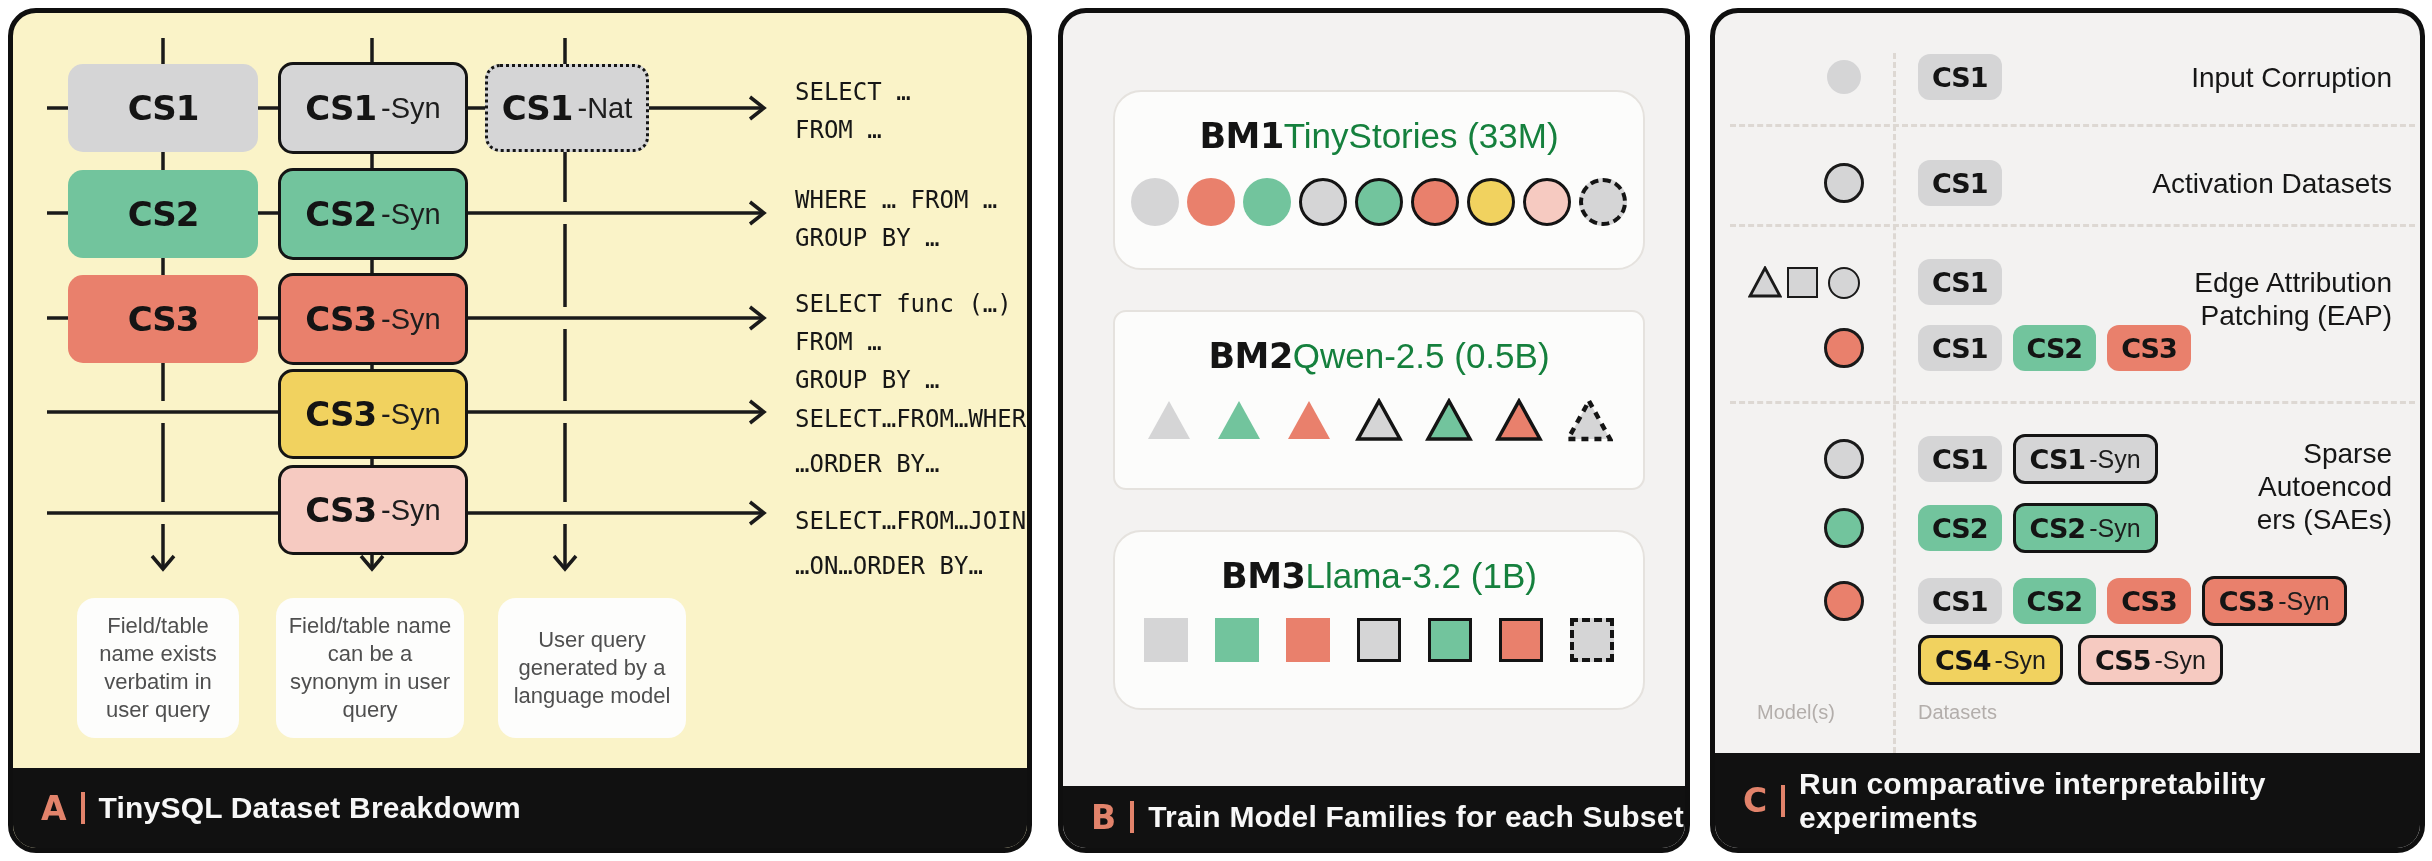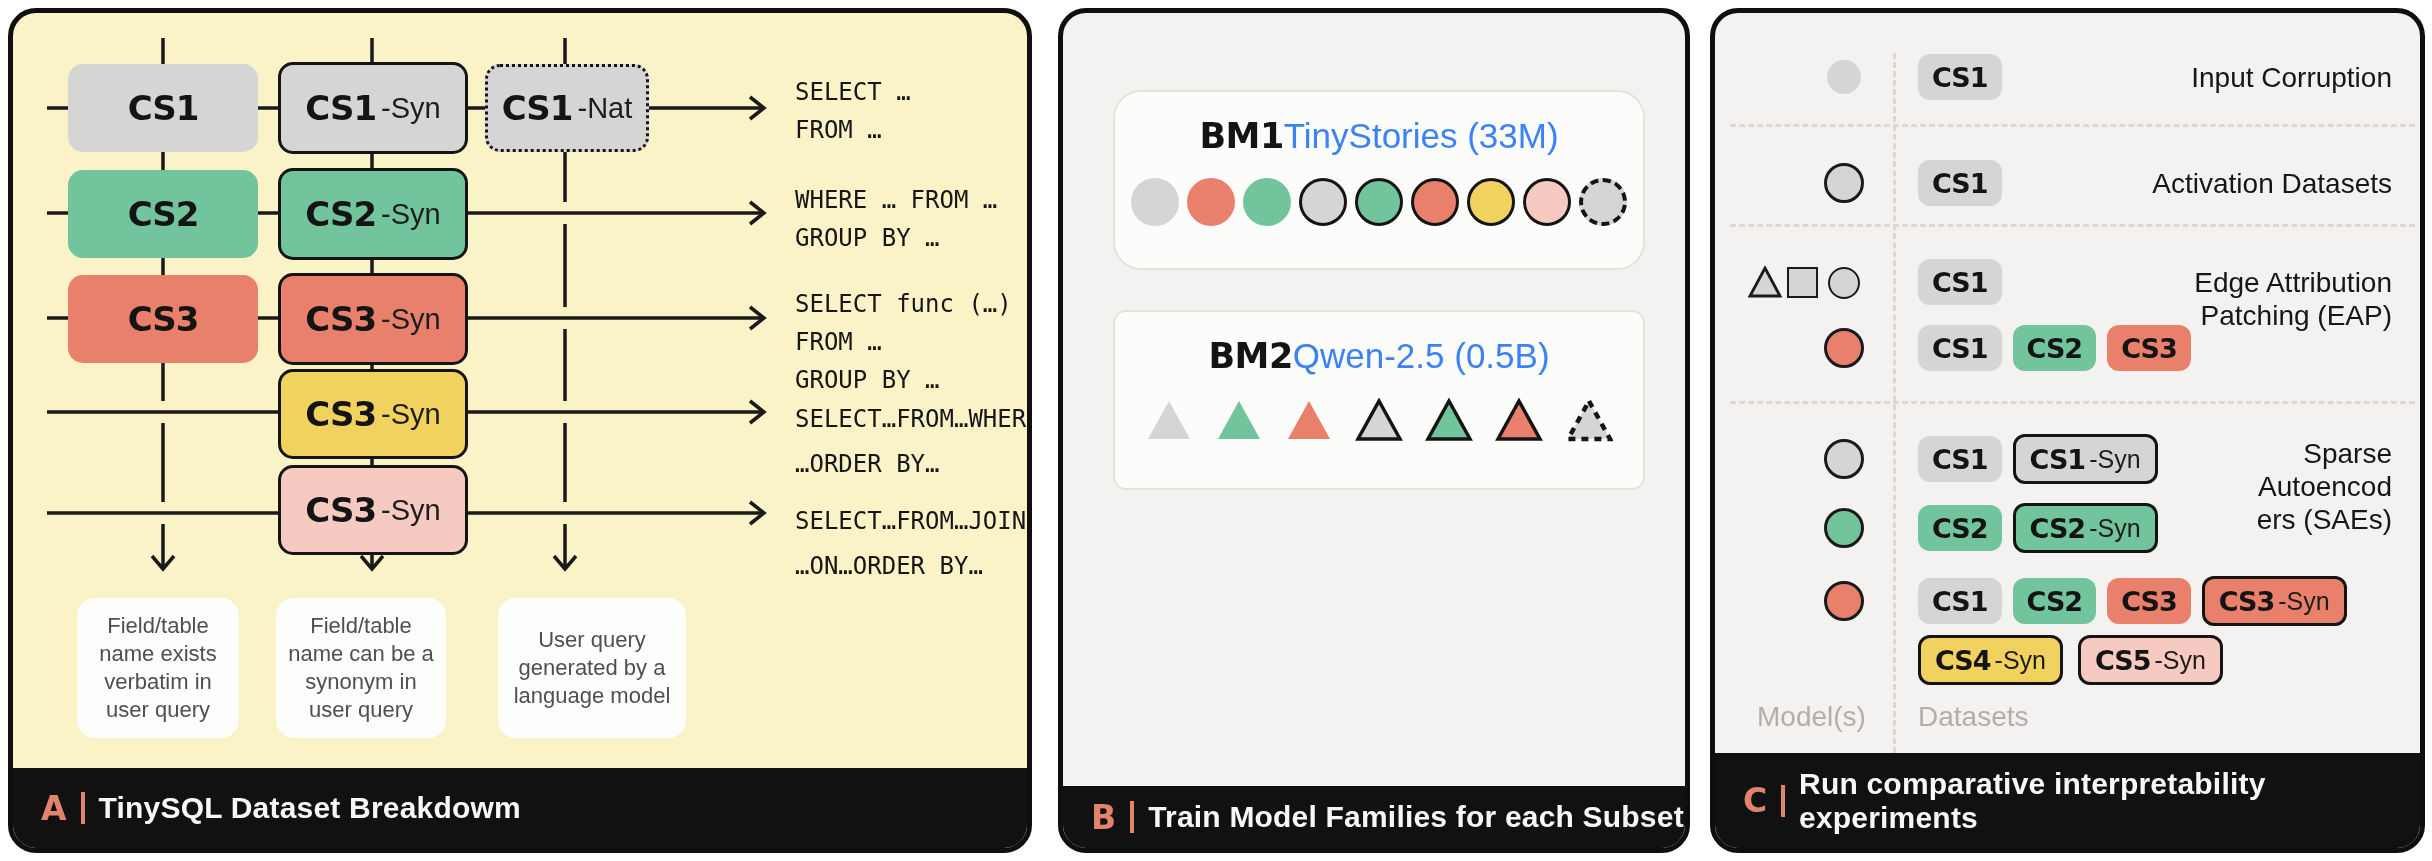--- a/index.html
+++ b/index.html
@@ -33,21 +33,21 @@
             font-size:24px;line-height:38px;color:#161616;white-space:pre;}
   .note{position:absolute;top:585px;height:140px;background:#fdfdfc;border-radius:18px;
         display:flex;align-items:center;justify-content:center;text-align:center;
         font-size:22px;line-height:28px;color:#4f4f4f;padding:6px 10px;box-sizing:border-box;}
 
   
   .card{position:absolute;left:50px;width:532px;height:180px;background:#fcfcfb;
         border:2px solid #e5e2de;border-radius:28px;box-sizing:border-box;text-align:center;}
   .card .cardtitle{margin-top:24px;font-size:35px;}
   .card .cardtitle .tag{font-family:"DejaVu Sans",sans-serif;font-weight:700;letter-spacing:-0.5px;}
-  .card .cardtitle .rest{font-weight:400;color:#3b82f6;margin-left:0;}
+  .card .cardtitle .rest{font-weight:400;color:#15803d;margin-left:0;}
   .shaperow{display:flex;justify-content:center;align-items:flex-end;margin-top:22px;}
   .shaperow.g-circle{gap:8px;} .shaperow.g-tri{gap:22px;} .shaperow.g-sq{gap:27px;}
   .shp{display:inline-block;background:var(--c);box-sizing:border-box;}
   .shp.circle{width:48px;height:48px;border-radius:50%;}
   .shp.square{width:44px;height:44px;}
   .shp.outline{border:3.5px solid #141414;}
   .shp.dashed{border:4px dashed #141414;}
   svg.tri{width:48px;height:44px;display:block;}
   svg.tri polygon{fill:var(--c);}
   svg.tri polygon.outline{stroke:#141414;stroke-width:3.5;}
@@ -63,21 +63,21 @@
   .mshape.outline{border:3.5px solid #1a1a1a;}
   .chiprow{position:absolute;left:203px;display:flex;align-items:center;gap:11px;}
   .pchip{height:46px;min-width:80px;padding:0 14px;border-radius:12px;box-sizing:border-box;
          display:flex;align-items:center;justify-content:center;
          font-family:"DejaVu Sans",sans-serif;font-weight:800;font-size:27px;letter-spacing:-1px;}
   .pchip.syn{border:3px solid #141414;height:50px;padding:0 14px;}
   .pchip .sfx{font-family:"Liberation Sans",sans-serif;font-weight:400;font-size:25px;
               letter-spacing:0;color:#1d1d1d;margin-left:4px;}
   .rlabel{position:absolute;right:28px;text-align:right;font-size:28px;color:#161616;line-height:33px;}
   .rlabel.narrow{width:212px;} .rlabel.xnarrow{width:143px;overflow-wrap:anywhere;margin-left:32px;}
-  .collabel{position:absolute;font-size:28px;color:#b3aeab;}
+  .collabel{position:absolute;font-size:20px;color:#b3aeab;}
 </style>
 </head>
 <body>
 
 <div class="stage">
 
   <div class="panel panel-a">
     <svg class="flow-svg" width="1014" height="835" viewBox="0 0 1014 835" fill="none" stroke="#1a1a1a" stroke-width="3.5">
 
       <line x1="34" y1="95" x2="750" y2="95"></line>
@@ -144,21 +144,21 @@
 
     <div class="sqlblock" style="top:60px;"><div>SELECT …</div><div>FROM …</div></div>
     <div class="sqlblock" style="top:168px;"><div>WHERE … FROM …</div><div>GROUP BY …</div></div>
     <div class="sqlblock" style="top:272px;"><div>SELECT func (…)</div><div>FROM …</div><div>GROUP BY …</div></div>
     <div class="sqlblock" style="top:384px;line-height:45px;"><div>SELECT…FROM…WHERE</div><div>…ORDER BY…</div></div>
     <div class="sqlblock" style="top:486px;line-height:45px;"><div>SELECT…FROM…JOIN</div><div>…ON…ORDER BY…</div></div>
 
     <div class="note" style="left:64px;width:162px;">
       <span>Field/table name exists verbatim in user query</span>
     </div>
-    <div class="note" style="left:263px;width:170px;">
+    <div class="note" style="left:263px;width:188px;">
       <span>Field/table name can be a synonym in user query</span>
     </div>
     <div class="note" style="left:485px;width:188px;">
       <span>User query generated by a language model</span>
     </div>
 
     <div class="footer" style="height:80px;">
       <span class="letter">A</span>
       <span class="bar"></span>
       <span class="ftitle">TinySQL Dataset Breakdowm</span>
@@ -203,20 +203,34 @@
             <polygon points="24,3 45,41 3,41" class="outline"></polygon>
           </svg>
           <svg viewBox="0 0 48 44" class="tri shape-salmon">
             <polygon points="24,3 45,41 3,41" class="outline"></polygon>
           </svg>
           <svg viewBox="0 0 48 44" class="tri shape-gray">
             <polygon points="24,3 45,41 3,41" class="dashed"></polygon>
           </svg>
         </div>
     </div>
+    <div class="card" style="top:517px;">
+      <div class="cardtitle">
+        <span class="tag">BM3</span><span class="rest">Llama-3.2 (1B)</span>
+      </div>
+      <div class="shaperow g-sq">
+          <span class="shp square shape-gray flat"></span>
+          <span class="shp square shape-green flat"></span>
+          <span class="shp square shape-salmon flat"></span>
+          <span class="shp square shape-gray outline"></span>
+          <span class="shp square shape-green outline"></span>
+          <span class="shp square shape-salmon outline"></span>
+          <span class="shp square shape-gray dashed"></span>
+        </div>
+    </div>
     <div class="footer" style="height:62px;">
       <span class="letter">B</span>
       <span class="bar"></span>
       <span class="ftitle">Train Model Families for each Subset</span>
     </div>
   </div>
 
   <div class="panel panel-c">
     <div class="vdash"></div>
     <div class="hdash" style="top:111px;"></div>

